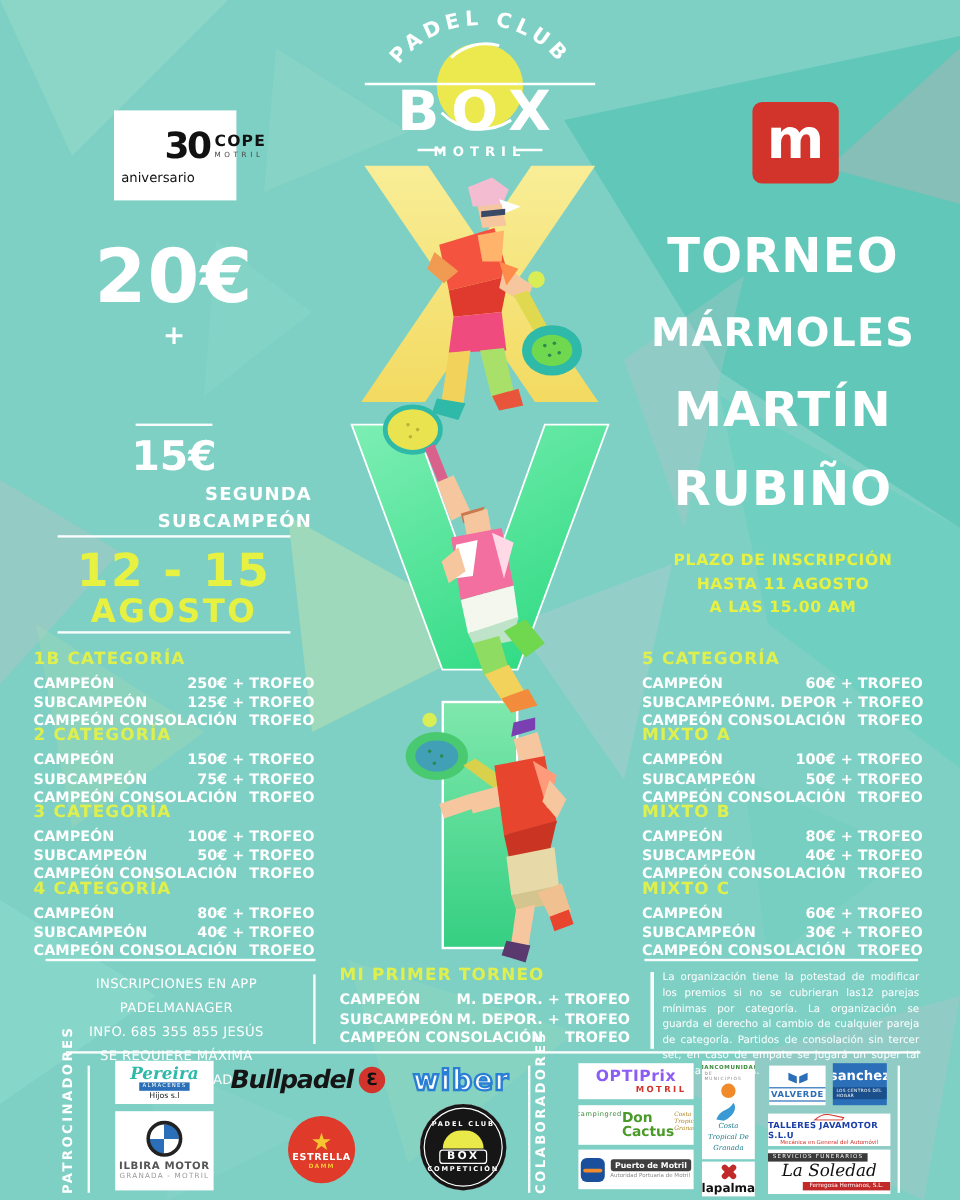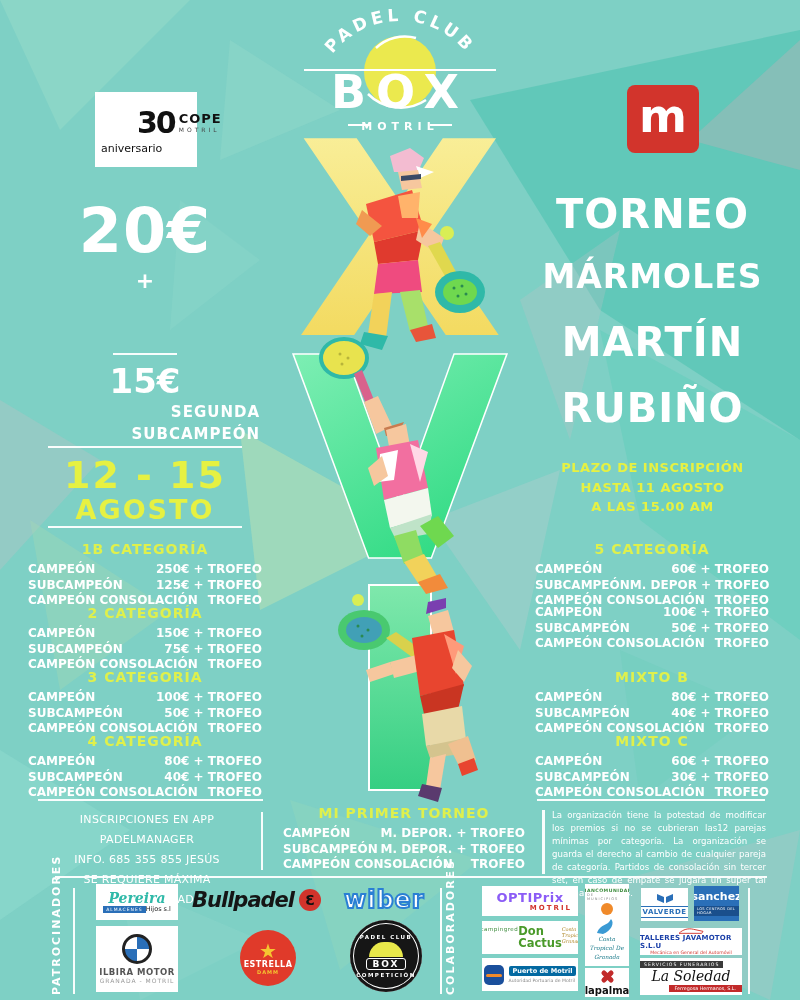--- a/index.html
+++ b/index.html
@@ -36,21 +36,21 @@
   .dates{font-size:38px;font-weight:bold;letter-spacing:2px;line-height:1;}
   .month{font-size:27px;font-weight:bold;letter-spacing:2px;line-height:1;}
 
   
   .t40{font-size:40px;font-weight:bold;letter-spacing:1px;line-height:1;}
   .t33{font-size:33px;font-weight:bold;letter-spacing:1px;line-height:1;}
   .deadline{font-size:13px;font-weight:bold;line-height:1.5;letter-spacing:.5px;}
 
   
   .cat{width:234px;z-index:3;}
-  .cat-title{font-size:14px;font-weight:bold;color:#dff04c;text-align:center;letter-spacing:1px;margin-bottom:5px;}
+  .cat-title{font-size:14px;font-weight:bold;color:#dff04c;letter-spacing:1px;margin-bottom:5px;}
   .cat-row{display:flex;justify-content:space-between;font-size:12px;font-weight:bold;color:#fff;
            line-height:15.5px;white-space:nowrap;}
   .info-block{font-size:11px;color:#fff;line-height:20px;text-align:center;letter-spacing:.3px;}
   .disclaimer{font-size:8.6px;color:#fff;line-height:13px;text-align:justify;}
 
   
   .vlabel{position:absolute;writing-mode:vertical-rl;transform:rotate(180deg);color:#fff;font-weight:bold;
           font-size:11px;letter-spacing:2px;text-align:center;z-index:3;}
   .logo-box{position:absolute;background:#fff;display:flex;flex-direction:column;align-items:center;
             justify-content:center;overflow:hidden;z-index:3;box-sizing:border-box;}
@@ -89,33 +89,33 @@
                color:#1a7a8a;line-height:1.5;text-align:center;}
   .valv-name{font-size:7px;font-weight:bold;color:#2a6fb8;border:1px solid #2a6fb8;padding:1px 3px;letter-spacing:.5px;}
   .sanchez{background:#2a6fb8;}
   .sanchez .nm{color:#fff;font-size:11px;font-weight:bold;line-height:1.1;}
   .sanchez .sb{color:#fff;background:#1a4f8c;font-size:3.6px;padding:1px 3px;letter-spacing:.3px;}
   .dc-top{font-size:5.5px;color:#3a8a3a;letter-spacing:.5px;}
   .dc-name{font-size:11.5px;font-weight:bold;color:#4a9a2a;line-height:1;}
   .dc-script{font-family:"DejaVu Serif","Liberation Serif",serif;font-style:italic;font-size:5px;color:#b0892a;}
   .jav-name{font-size:7px;font-weight:bold;color:#1a3fa8;letter-spacing:.2px;}
   .jav-sub{font-size:4.6px;color:#d2342c;}
-  .pm-chip{font-size:6.5px;font-weight:bold;color:#fff;background:#0369a1;padding:1px 4px;border-radius:2px;}
+  .pm-chip{font-size:6.5px;font-weight:bold;color:#fff;background:#404040;padding:1px 4px;border-radius:2px;}
   .pm-sub{font-size:4.6px;color:#888;margin-top:2px;}
   .pm-icon{width:20px;height:20px;border-radius:5px;background:#1a4f9c;position:relative;flex:none;}
   .pm-icon:after{content:"";position:absolute;left:2px;right:2px;top:9px;height:3px;background:#f08a2a;border-radius:2px;}
   .lp-icon{position:relative;width:15px;height:15px;flex:none;}
   .lp-icon i{position:absolute;left:0;top:5px;width:15px;height:5px;background:#c22a2a;border-radius:3px;}
   .lp-icon i:nth-child(1){transform:rotate(45deg);}
   .lp-icon i:nth-child(2){transform:rotate(-45deg);}
   .lp-name{font-size:10px;font-weight:bold;color:#111;}
   .sol-top{font-size:4.6px;color:#fff;background:#3a3a3a;padding:1px 4px;letter-spacing:1px;align-self:flex-start;}
   .sol-name{font-family:"DejaVu Serif","Liberation Serif",serif;font-style:italic;font-size:14px;color:#111;line-height:1.2;}
   .sol-sub{font-size:4.8px;color:#fff;background:#c22a2a;padding:1px 6px;align-self:flex-end;}
-  .row{display:flex;align-items:center;gap:0;}
+  .row{display:flex;align-items:center;gap:0;flex-direction:column;}
 </style>
 </head>
 <body>
 
 <div class="poster">
 
   <svg class="abs" style="left:0;top:0;z-index:0" width="800" height="1000" viewBox="0 0 800 1000">
     <polygon points="470,100 800,30 800,440 600,310" fill="#4ec3b1" opacity="0.6"></polygon>
     <polygon points="690,140 800,40 800,170" fill="#a9b5b7" opacity="0.5"></polygon>
     <polygon points="600,330 800,440 800,640 640,520" fill="#5accb9" opacity="0.4"></polygon>
@@ -356,20 +356,21 @@
     <div class="cat-row">
         <span>SUBCAMPEÓN</span>
         <span>M. DEPOR + TROFEO</span>
       </div>
     <div class="cat-row">
         <span>CAMPEÓN CONSOLACIÓN</span>
         <span>TROFEO</span>
       </div>
   </div>
   <div class="abs cat" style="left:535px;top:605px">
+    <div class="cat-title">MIXTO A</div>
     <div class="cat-row">
         <span>CAMPEÓN</span>
         <span>100€ + TROFEO</span>
       </div>
     <div class="cat-row">
         <span>SUBCAMPEÓN</span>
         <span>50€ + TROFEO</span>
       </div>
     <div class="cat-row">
         <span>CAMPEÓN CONSOLACIÓN</span>

